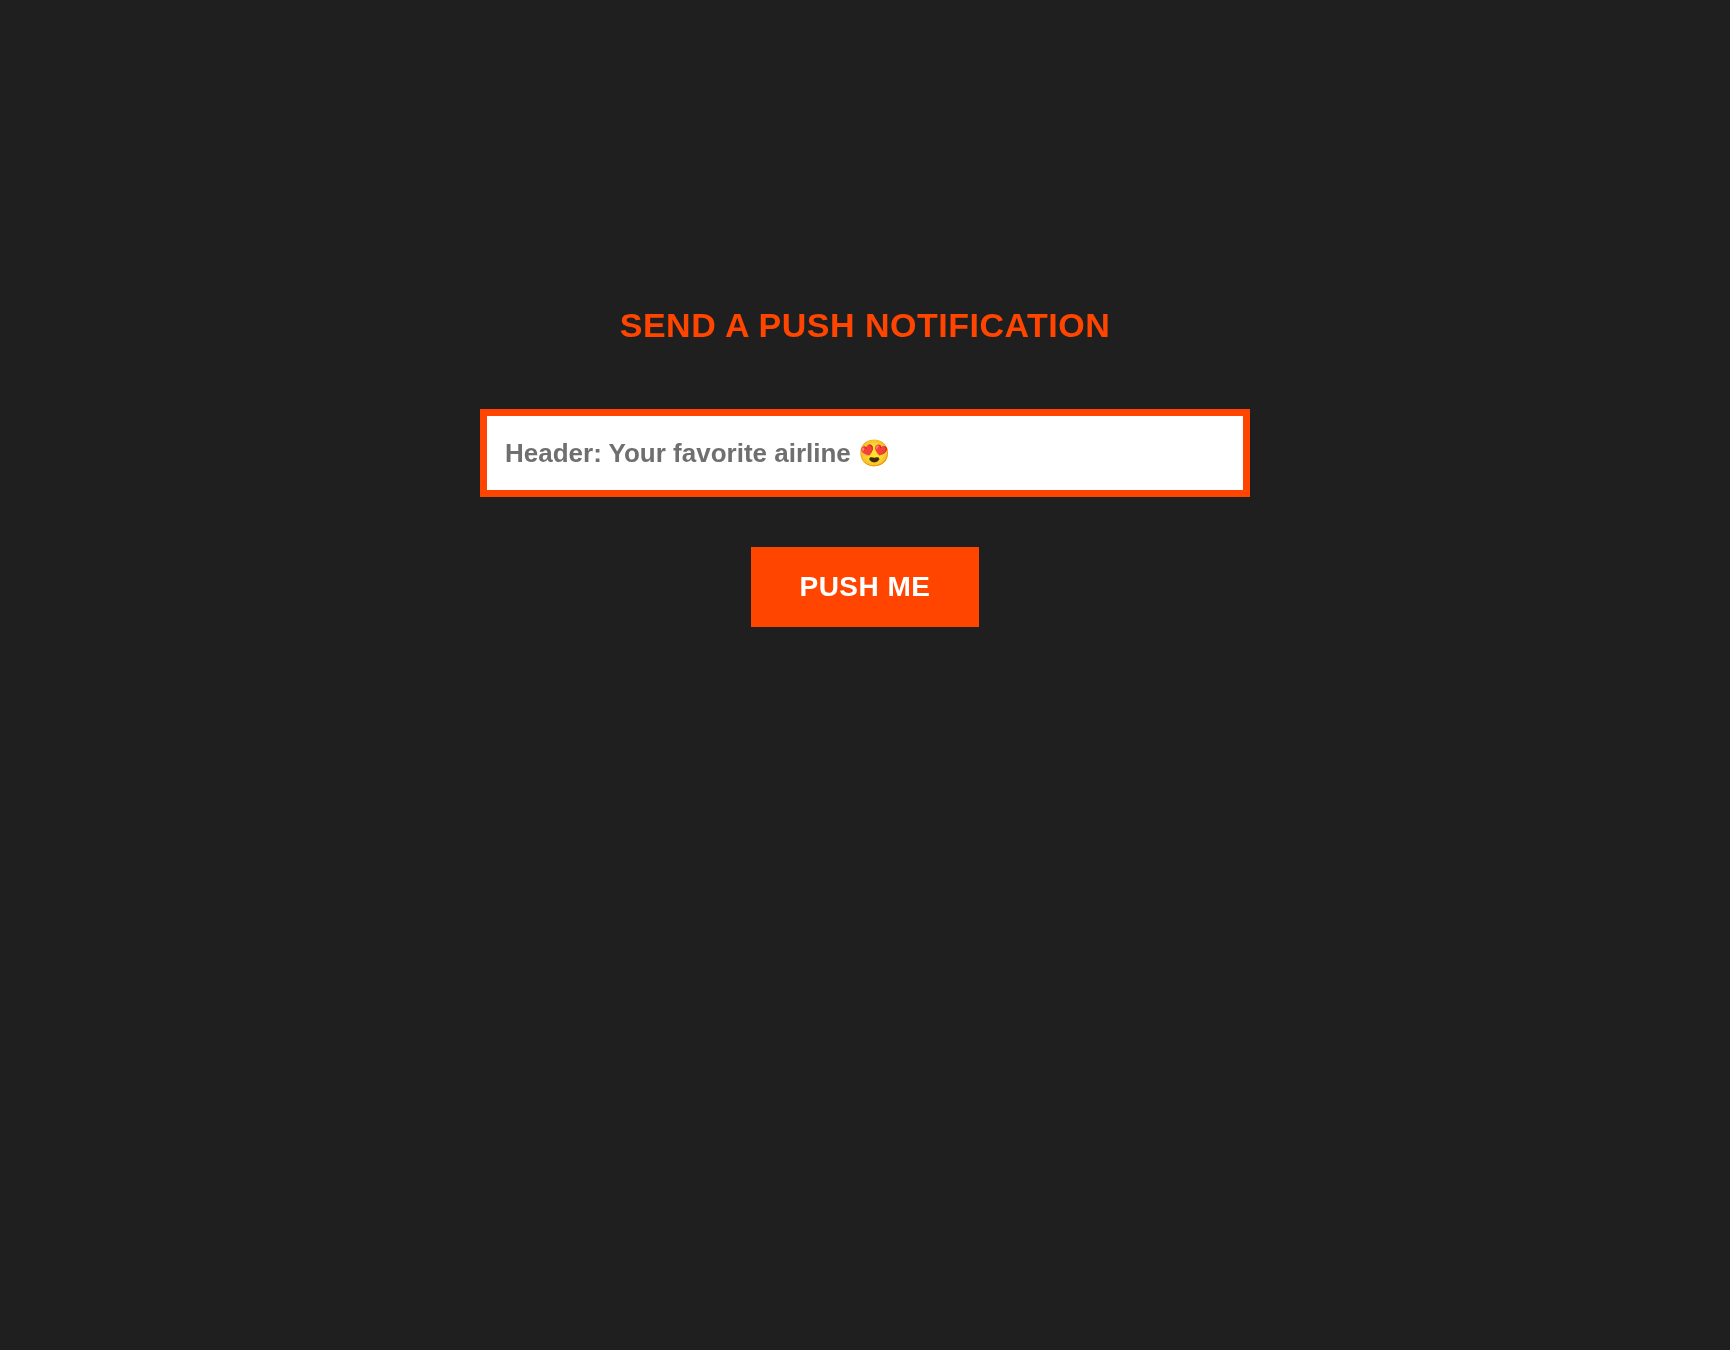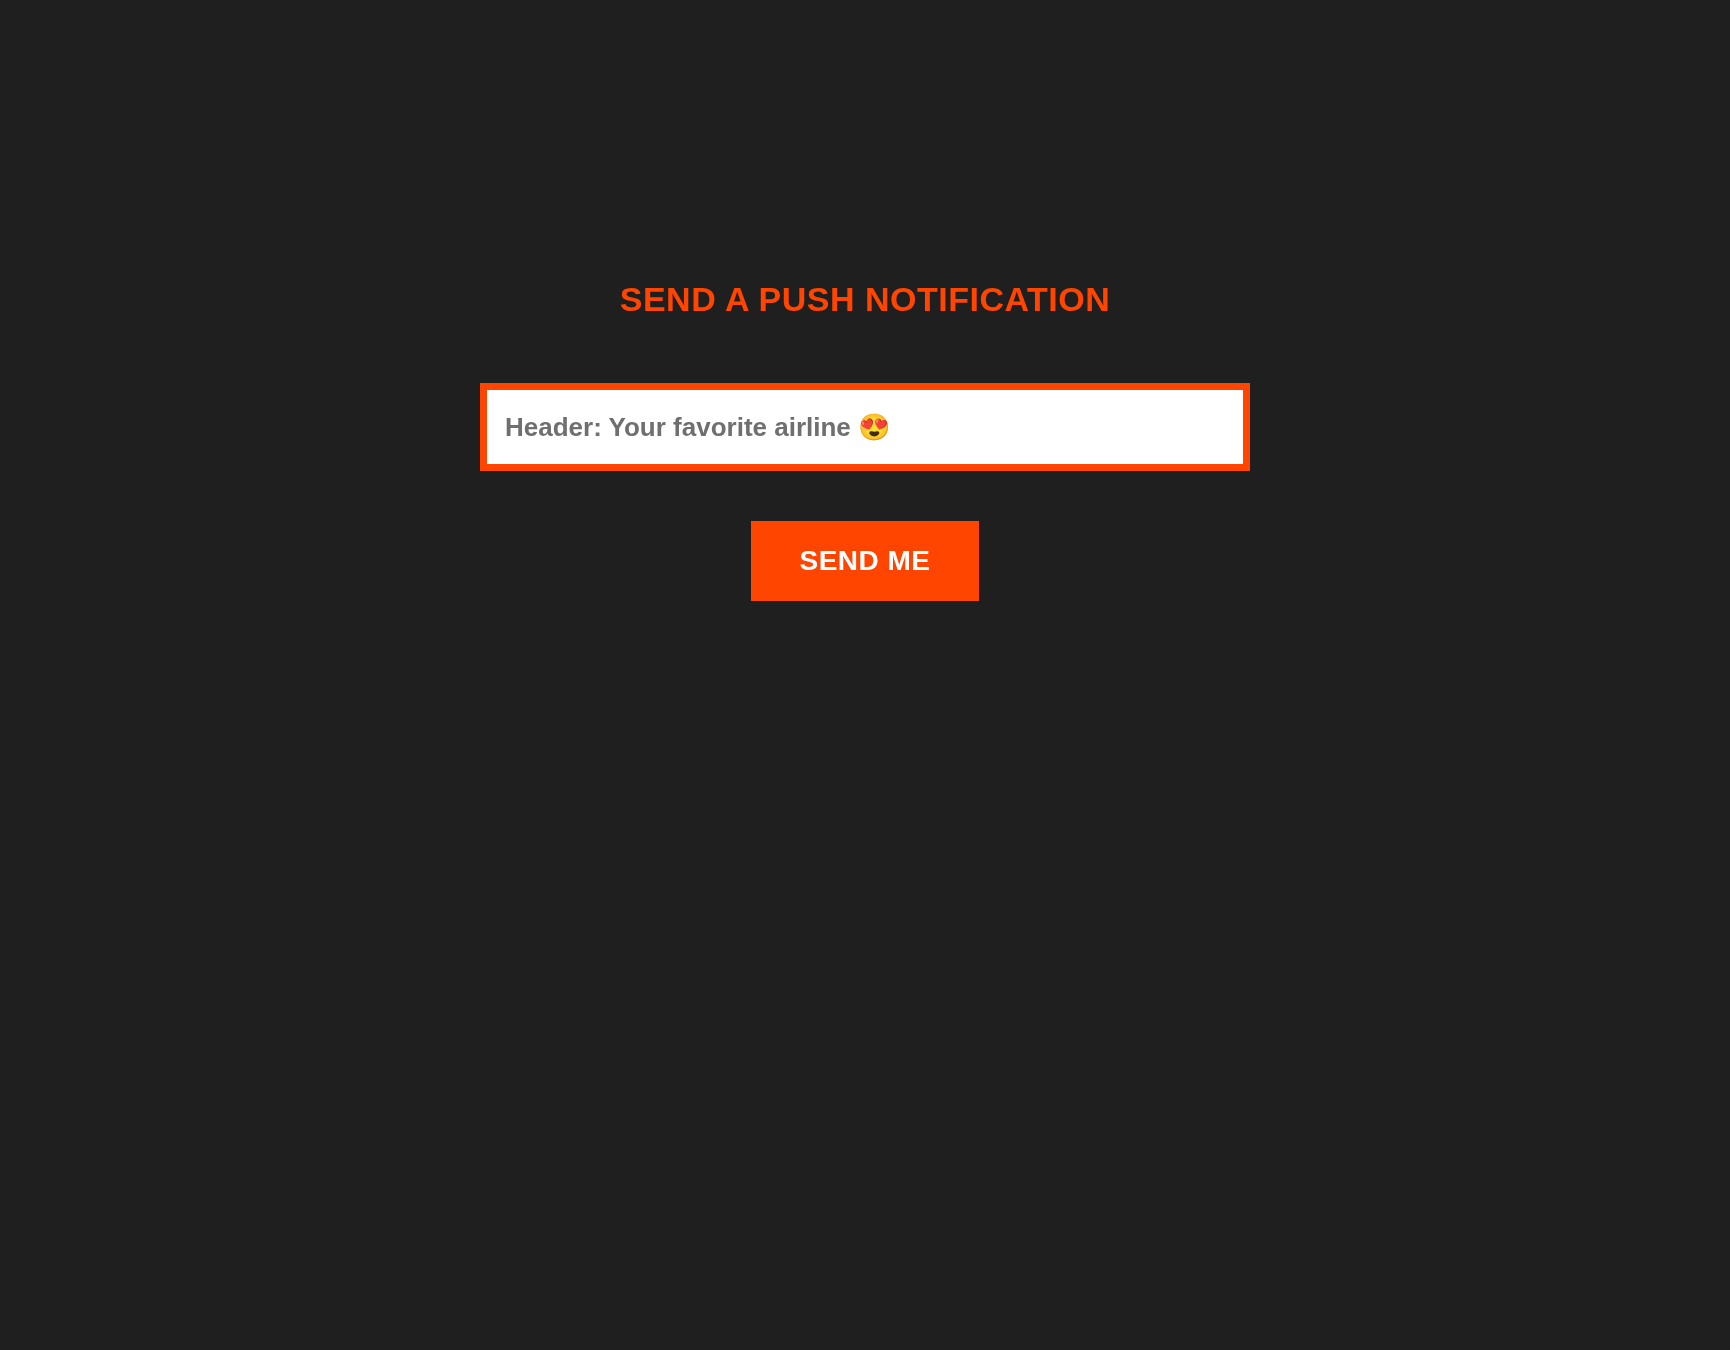--- a/index.html
+++ b/index.html
@@ -17,20 +17,21 @@
       flex-direction: column;
       align-items: center;
       padding-top: 280px;
     }
 
     .form-container {
       display: flex;
       flex-direction: column;
       align-items: center;
       width: 770px;
+      margin-top: 26px;
     }
 
     .page-title {
       color: #ff4500;
       font-size: 34px;
       font-weight: 700;
       letter-spacing: 0.5px;
       margin-bottom: 64px;
       text-align: center;
     }
@@ -85,14 +86,14 @@
   </style>
 </head>
 <body>
 
 <div class="form-container">
   <h1 class="page-title">SEND A PUSH NOTIFICATION</h1>
 
   <input type="text" class="header-input" placeholder="Header: Your favorite airline 😍" style="">
 
 
-  <button class="send-button">SEND ME</button>
+  <button class="send-button">PUSH ME</button>
 </div>
 
 </body></html>

